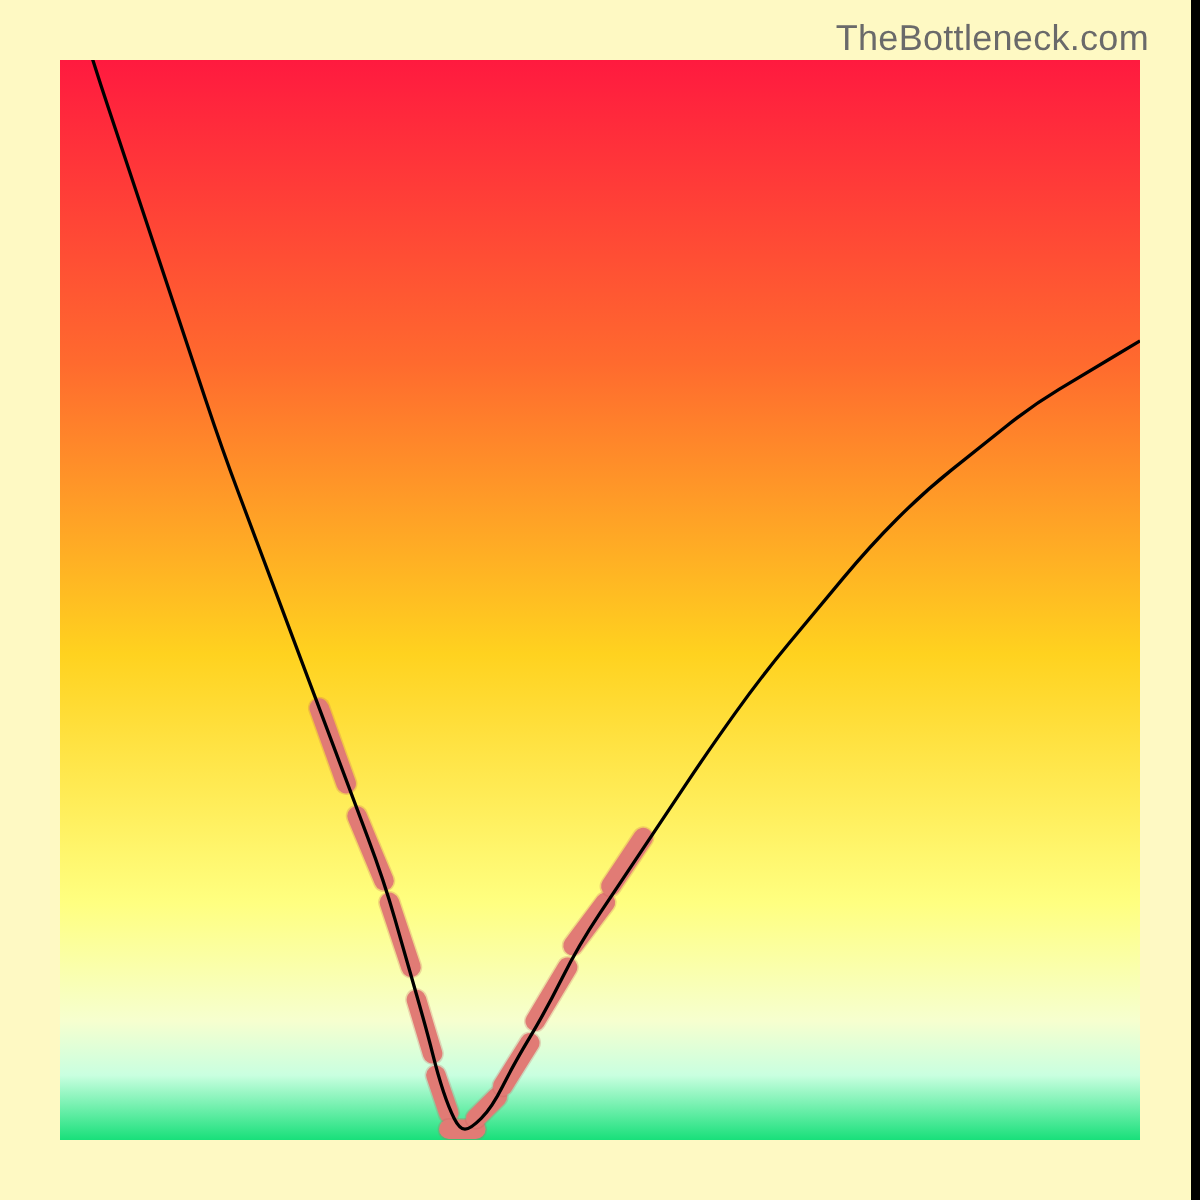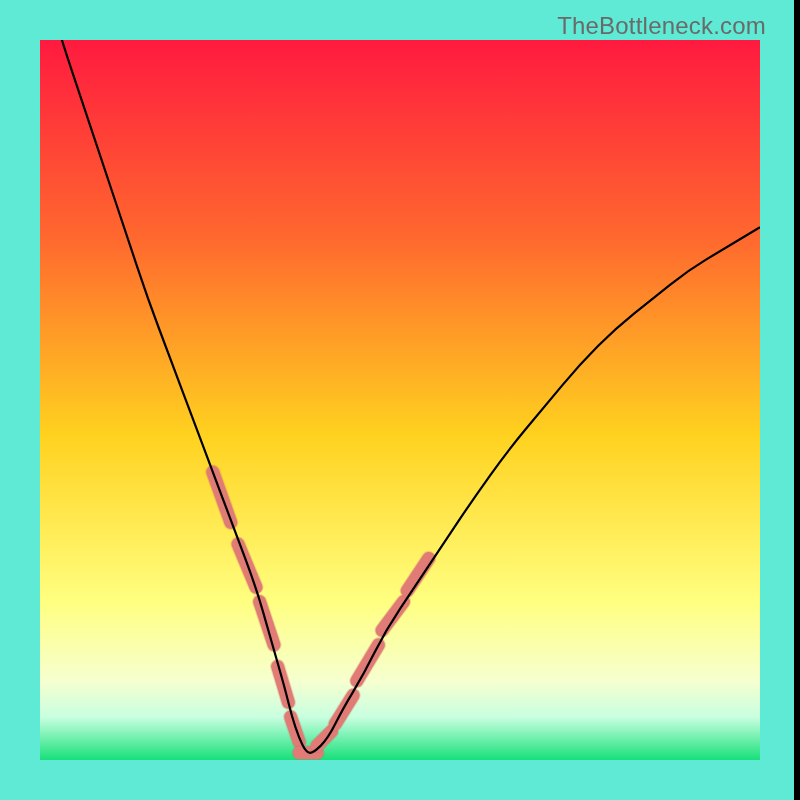--- a/index.html
+++ b/index.html
@@ -10,21 +10,21 @@
     background: #000;
     overflow: hidden;
     font-family: Arial, Helvetica, sans-serif;
   }
   .frame {
     position: absolute;
     left: 0;
     top: 0;
     width: 794px;
     height: 800px;
-    background: #5eead4;
+    background: #fef9c3;
   }
   .plot-area {
     position: absolute;
     left: 40px;
     top: 40px;
     width: 720px;
     height: 720px;
     overflow: hidden;
   }
   .gradient {

